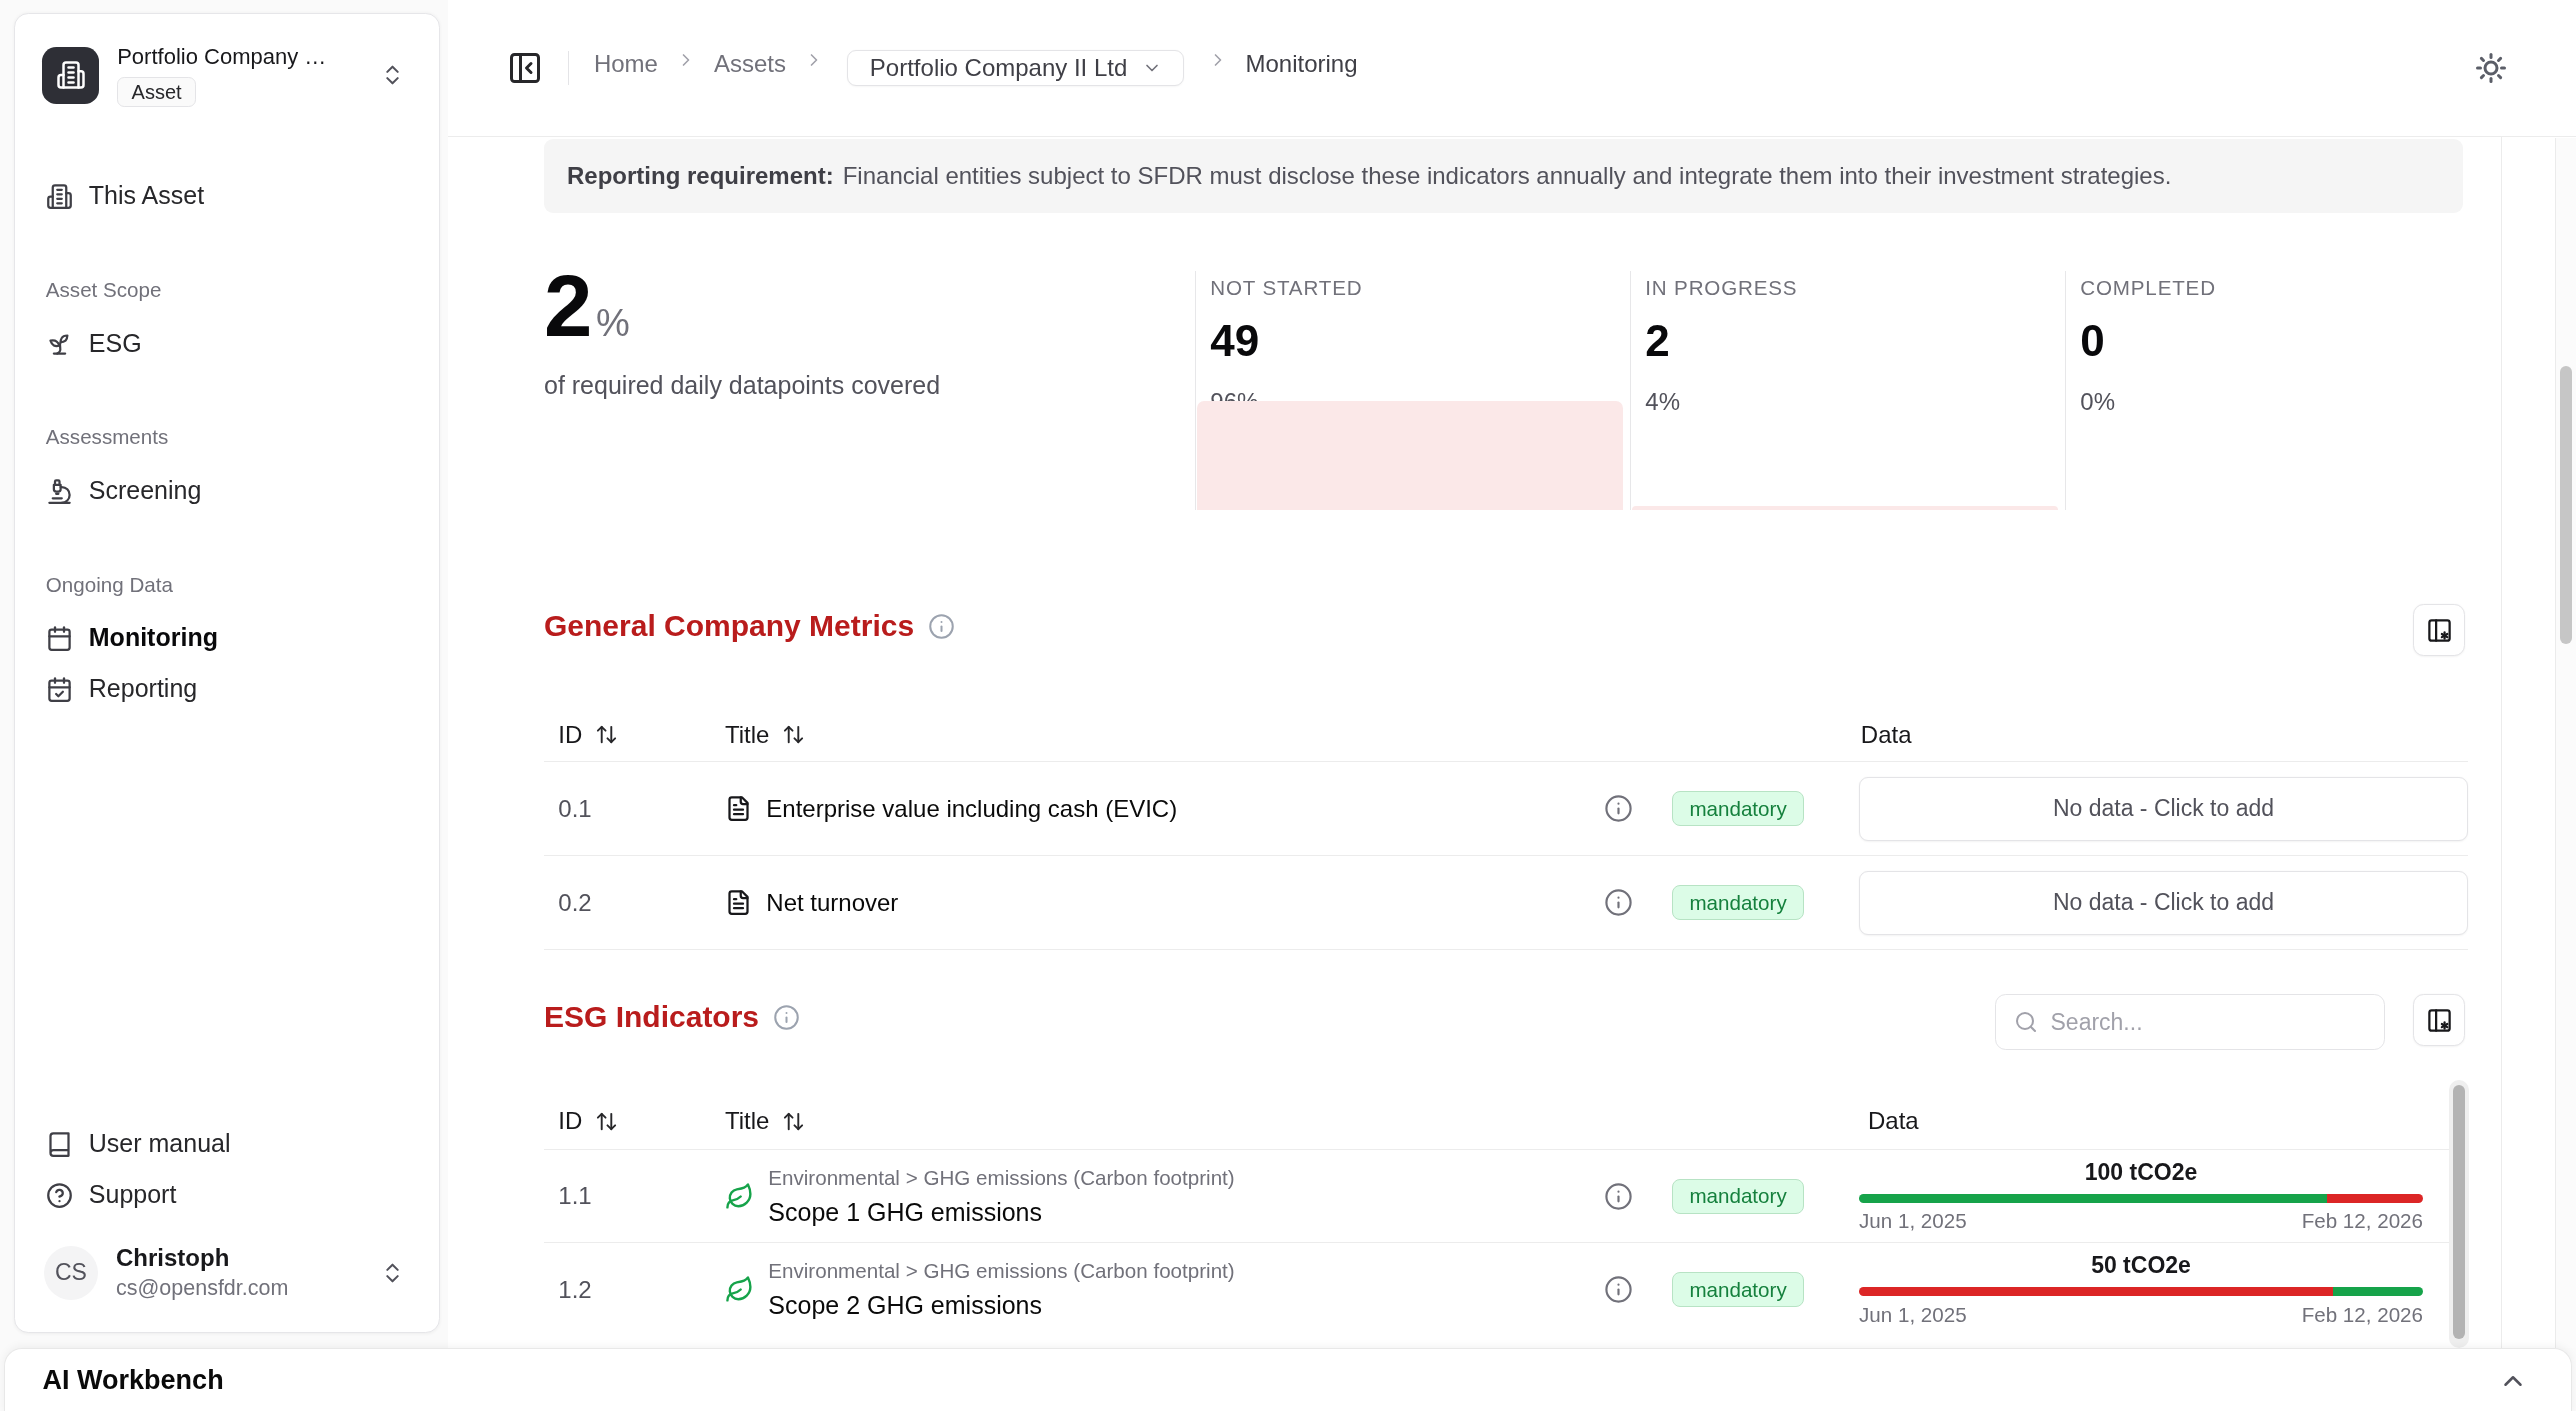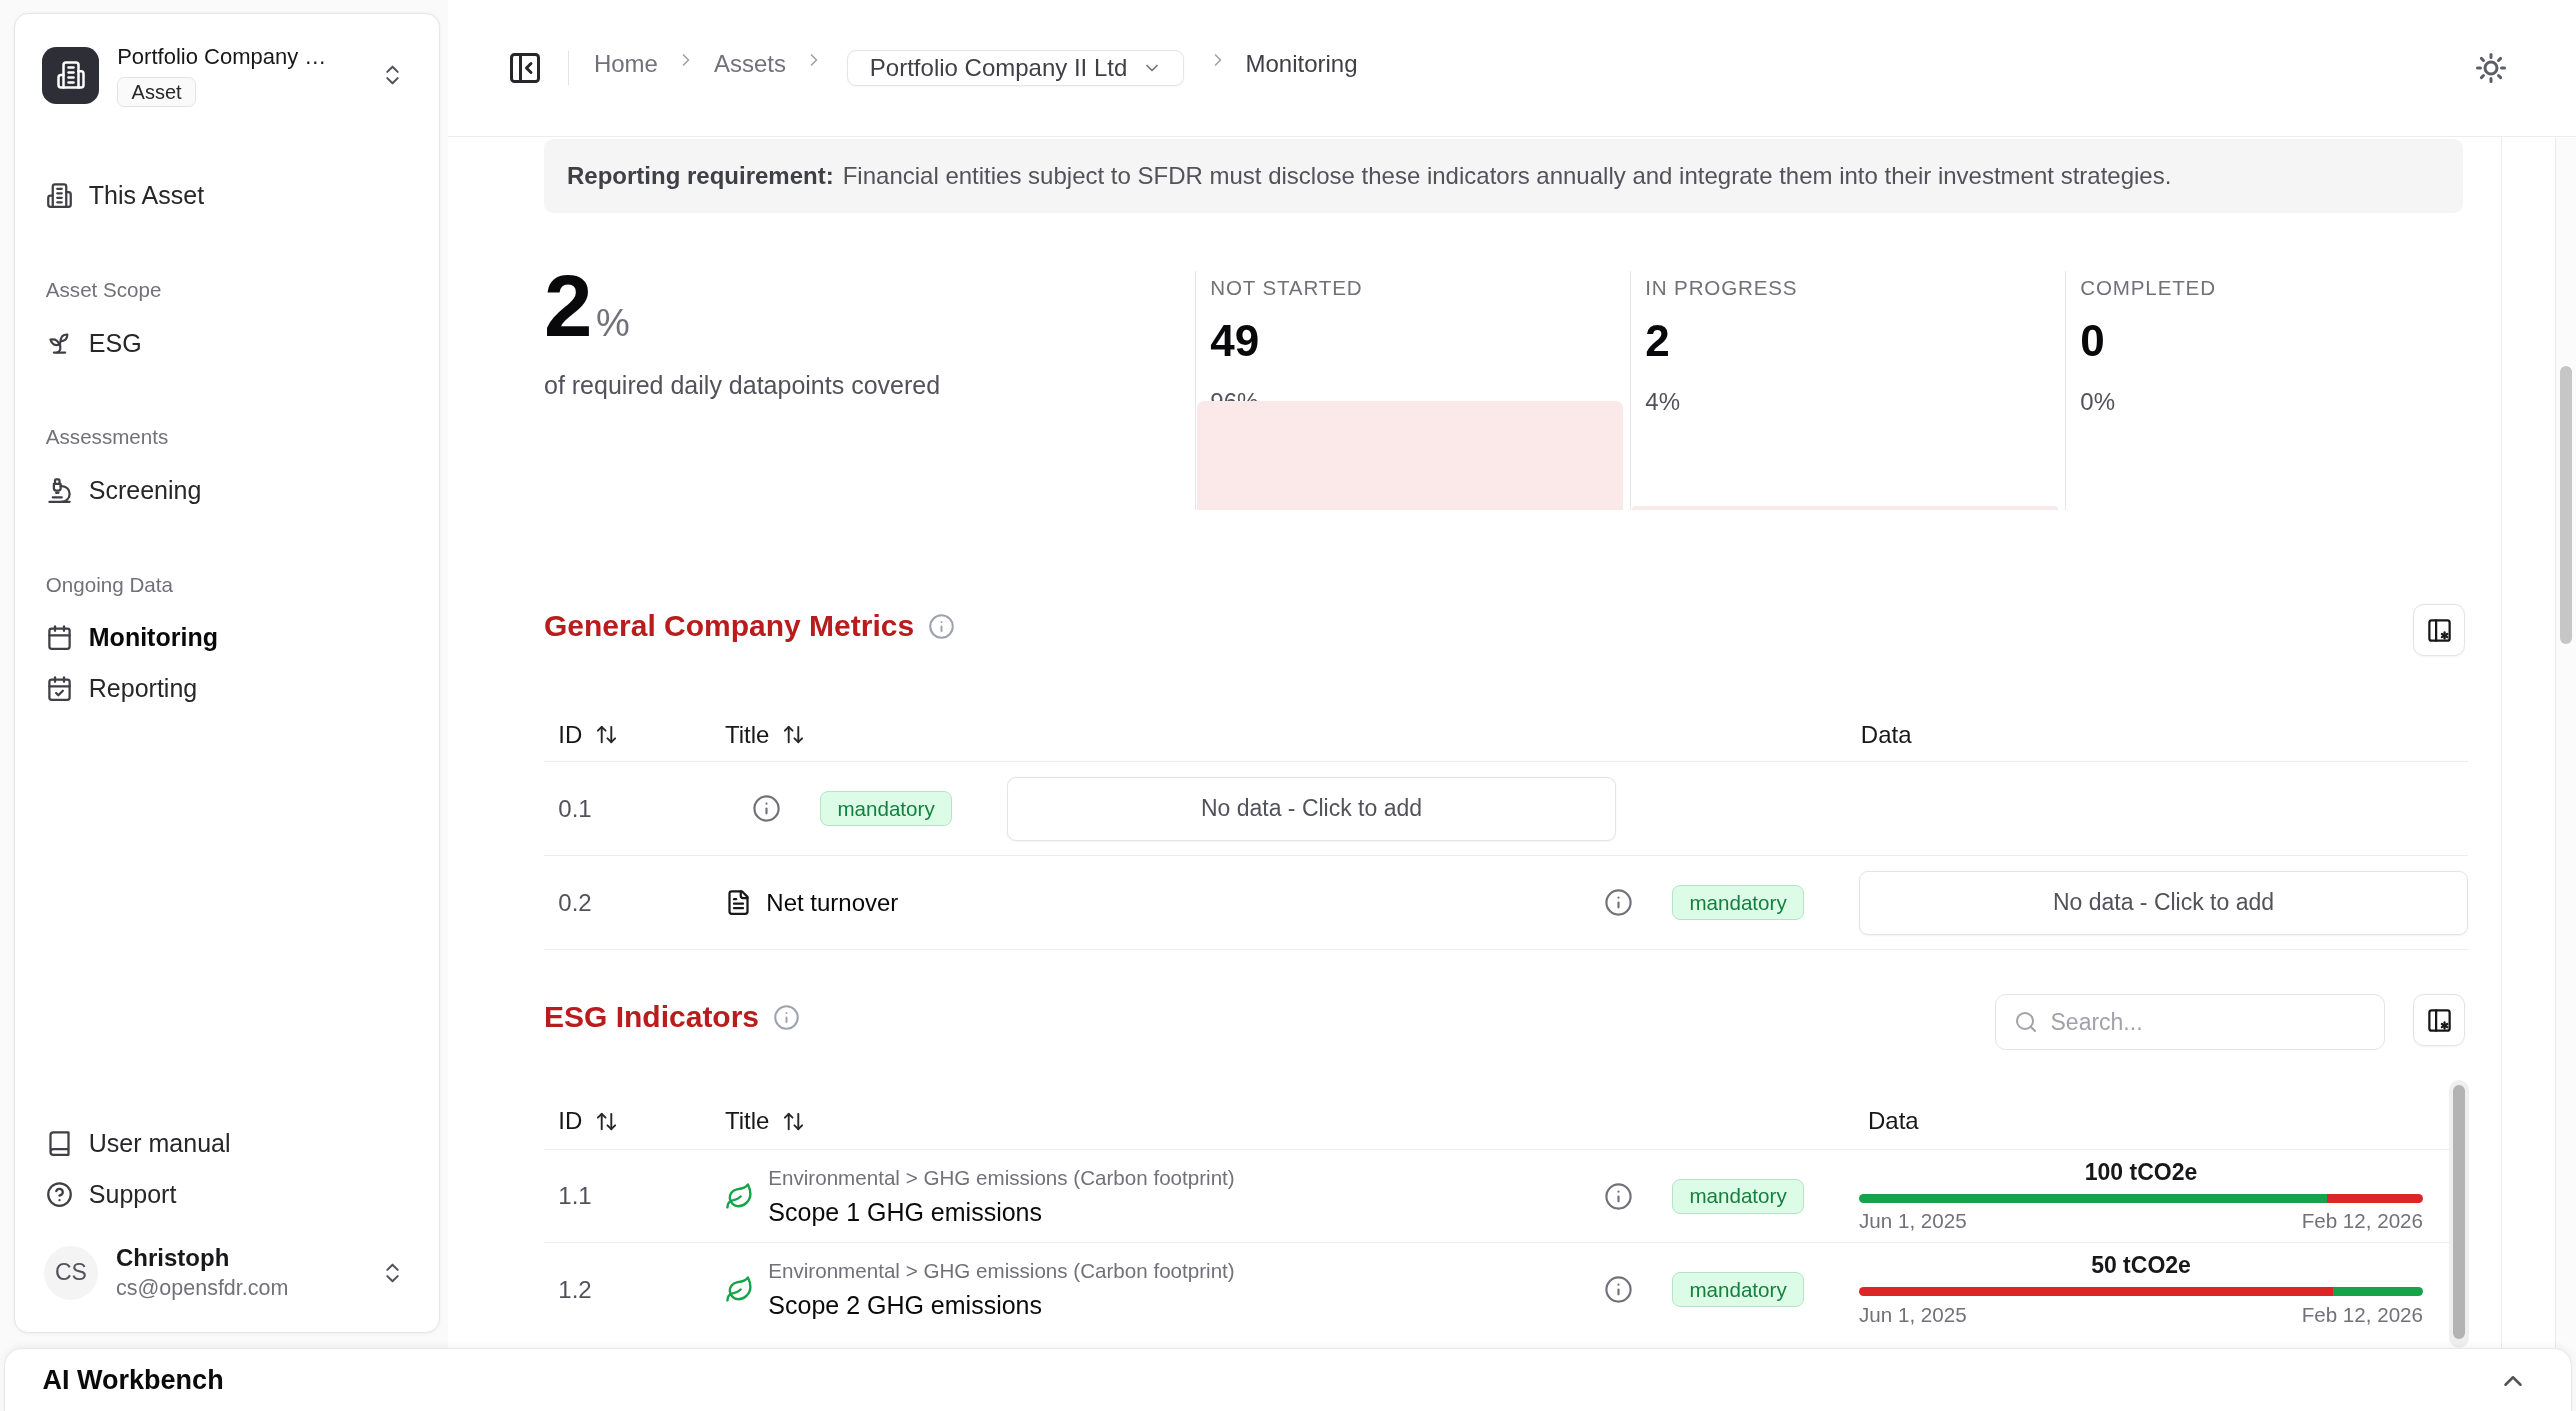--- a/index.html
+++ b/index.html
@@ -19,21 +19,21 @@
     box-shadow:0 0.9px 3.6px rgba(0,0,0,.05);
     padding:23px 21.5px 21.5px 21.5px;
     display:flex; flex-direction:column;
   }
   .org-row { display:flex; align-items:center; gap:18px; position:relative; padding:7.2px 5.4px; border-radius:10.7px; cursor:pointer; }
   .org-tile { width:57px; height:57px; border-radius:14.3px; background:#2e2f36; display:flex; align-items:center; justify-content:center; }
   .org-meta { min-width:0; }
   .org-name { font-size:22px; font-weight:400; color:#18181b; white-space:nowrap; overflow:hidden; max-width:278px;text-align:right; }
   .org-badge { display:inline-block; margin-top:7.2px; font-size:20px; color:#27272a; background:#fafafa; border:0.9px solid #e4e4e7; border-radius:7.2px; padding:2.7px 13.4px; }
   .org-selector { position:absolute; right:12.5px; top:50%; transform:translateY(-50%); color:#52525b; }
-  .nav-item { display:flex; align-items:center; gap:16px; padding:10.7px 9px; border-radius:9px; font-size:25px; color:#27272a; cursor:pointer; }
+  .nav-item { display:flex; align-items:flex-end; gap:16px; padding:10.7px 9px; border-radius:9px; font-size:25px; color:#27272a; cursor:pointer; }
   .nav-item .icon { color:#3f3f46; }
   .nav-item.active { font-weight:700; color:#09090b; }
   .nav-first { margin-top:56px; }
   .sec-label { font-size:20.6px; color:#71717a; font-weight:500; padding:0 9px; margin-top:57px; margin-bottom:16px; }
   .sb-spacer { flex:1; }
   .user-row { display:flex; align-items:center; gap:18px; position:relative; padding:9px 7.2px; border-radius:10.7px; margin-top:16px; cursor:pointer; }
   .avatar { width:54px; height:54px; border-radius:50%; background:#f4f4f5; color:#52525b; font-size:23px; display:flex; align-items:center; justify-content:center; }
   .user-name { font-size:24px; font-weight:700; color:#18181b; }
   .user-email { font-size:21.5px; color:#71717a; margin-top:3.6px; }
 
@@ -391,20 +391,32 @@
               </svg>
           </span>
         </div>
         <div class="col-info"></div>
         <div class="col-badge"></div>
         <div class="col-data"><span style="padding-left:1.8px;">Data</span></div>
       </div>
 
       <div class="trow body-row gm-row">
         <div class="col-id row-id">0.1</div>
+        <div class="col-title title-flex">
+          <span class="icon file-ic">
+            <svg width="27" height="27" viewBox="0 0 24 24" fill="none" stroke="currentColor" stroke-width="2" stroke-linecap="round" stroke-linejoin="round">
+                <path d="M15 2H6a2 2 0 0 0-2 2v16a2 2 0 0 0 2 2h12a2 2 0 0 0 2-2V7z"></path>
+                <path d="M14 2v4a2 2 0 0 0 2 2h4"></path>
+                <path d="M16 13H8"></path>
+                <path d="M16 17H8"></path>
+                <path d="M10 9H8"></path>
+              </svg>
+          </span>
+          <span>Enterprise value including cash (EVIC)</span>
+        </div>
         <div class="col-info">
           <span class="icon" style="color:#71717a">
             <svg width="29" height="29" viewBox="0 0 24 24" fill="none" stroke="currentColor" stroke-width="1.8" stroke-linecap="round" stroke-linejoin="round">
                 <circle cx="12" cy="12" r="10"></circle>
                 <path d="M12 16v-4"></path>
                 <path d="M12 8h.01"></path>
               </svg>
           </span>
         </div>
         <div class="col-badge"><span class="badge">mandatory</span></div>

